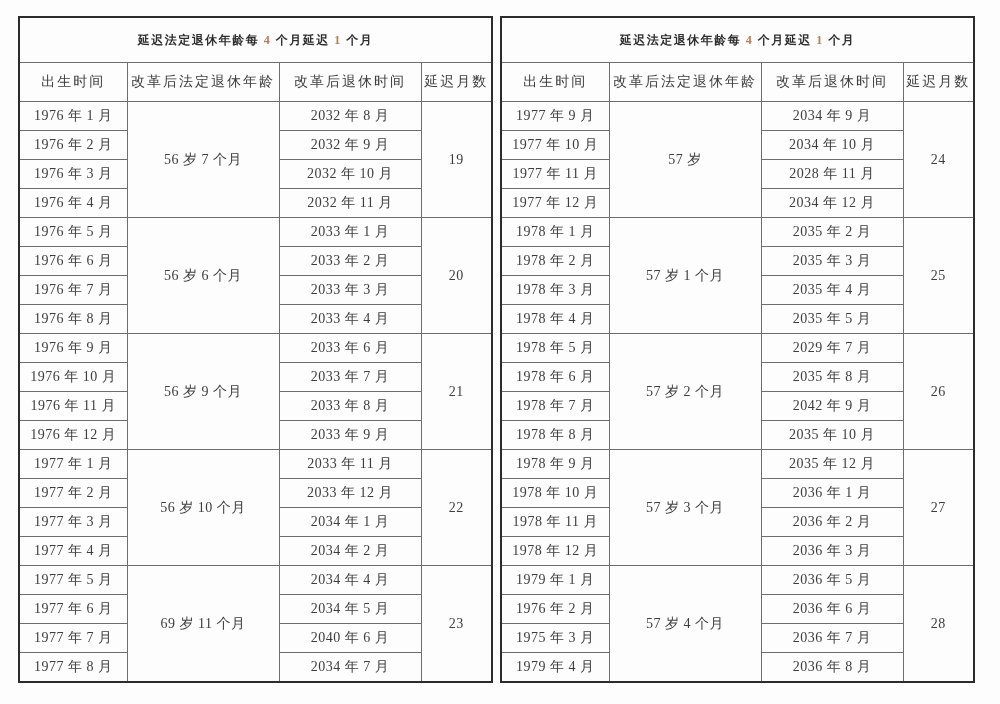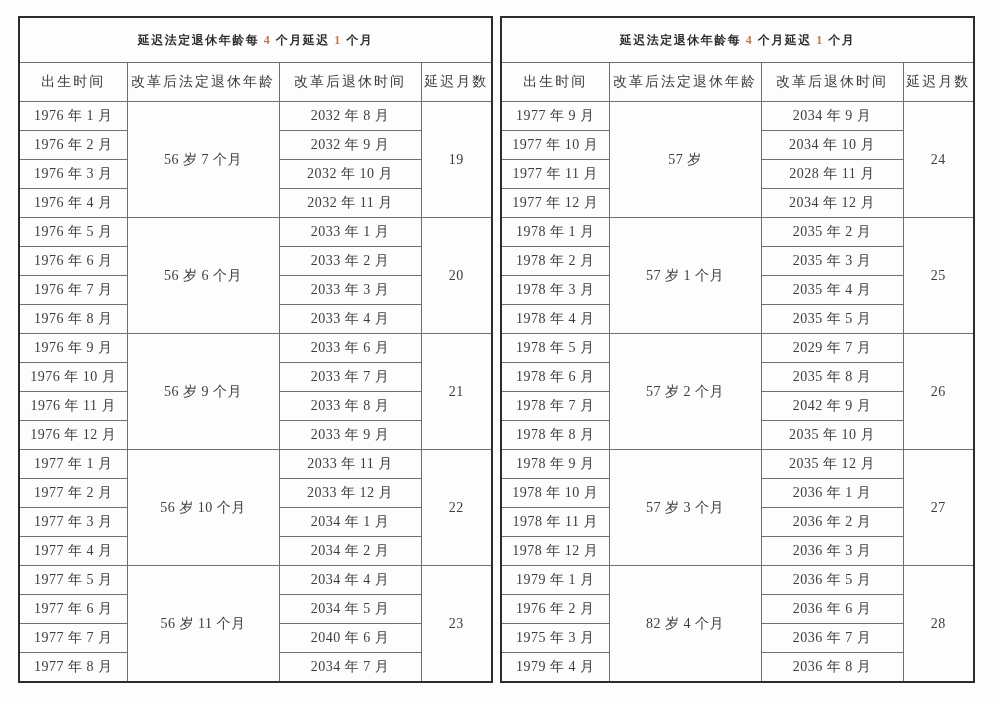--- a/index.html
+++ b/index.html
@@ -121,21 +121,21 @@
         <tr>
           <td>1977 年 3 月</td>
           <td>2034 年 1 月</td>
         </tr>
         <tr>
           <td>1977 年 4 月</td>
           <td>2034 年 2 月</td>
         </tr>
         <tr>
           <td>1977 年 5 月</td>
-          <td rowspan="4">56 岁 11 个月</td>
+          <td rowspan="4">69 岁 11 个月</td>
           <td>2034 年 4 月</td>
           <td rowspan="4">23</td>
         </tr>
         <tr>
           <td>1977 年 6 月</td>
           <td>2034 年 5 月</td>
         </tr>
         <tr>
           <td>1977 年 7 月</td>
           <td>2040 年 6 月</td>
@@ -233,21 +233,21 @@
         <tr>
           <td>1978 年 11 月</td>
           <td>2036 年 2 月</td>
         </tr>
         <tr>
           <td>1978 年 12 月</td>
           <td>2036 年 3 月</td>
         </tr>
         <tr>
           <td>1979 年 1 月</td>
-          <td rowspan="4">82 岁 4 个月</td>
+          <td rowspan="4">57 岁 4 个月</td>
           <td>2036 年 5 月</td>
           <td rowspan="4">28</td>
         </tr>
         <tr>
           <td>1976 年 2 月</td>
           <td>2036 年 6 月</td>
         </tr>
         <tr>
           <td>1975 年 3 月</td>
           <td>2036 年 7 月</td>

